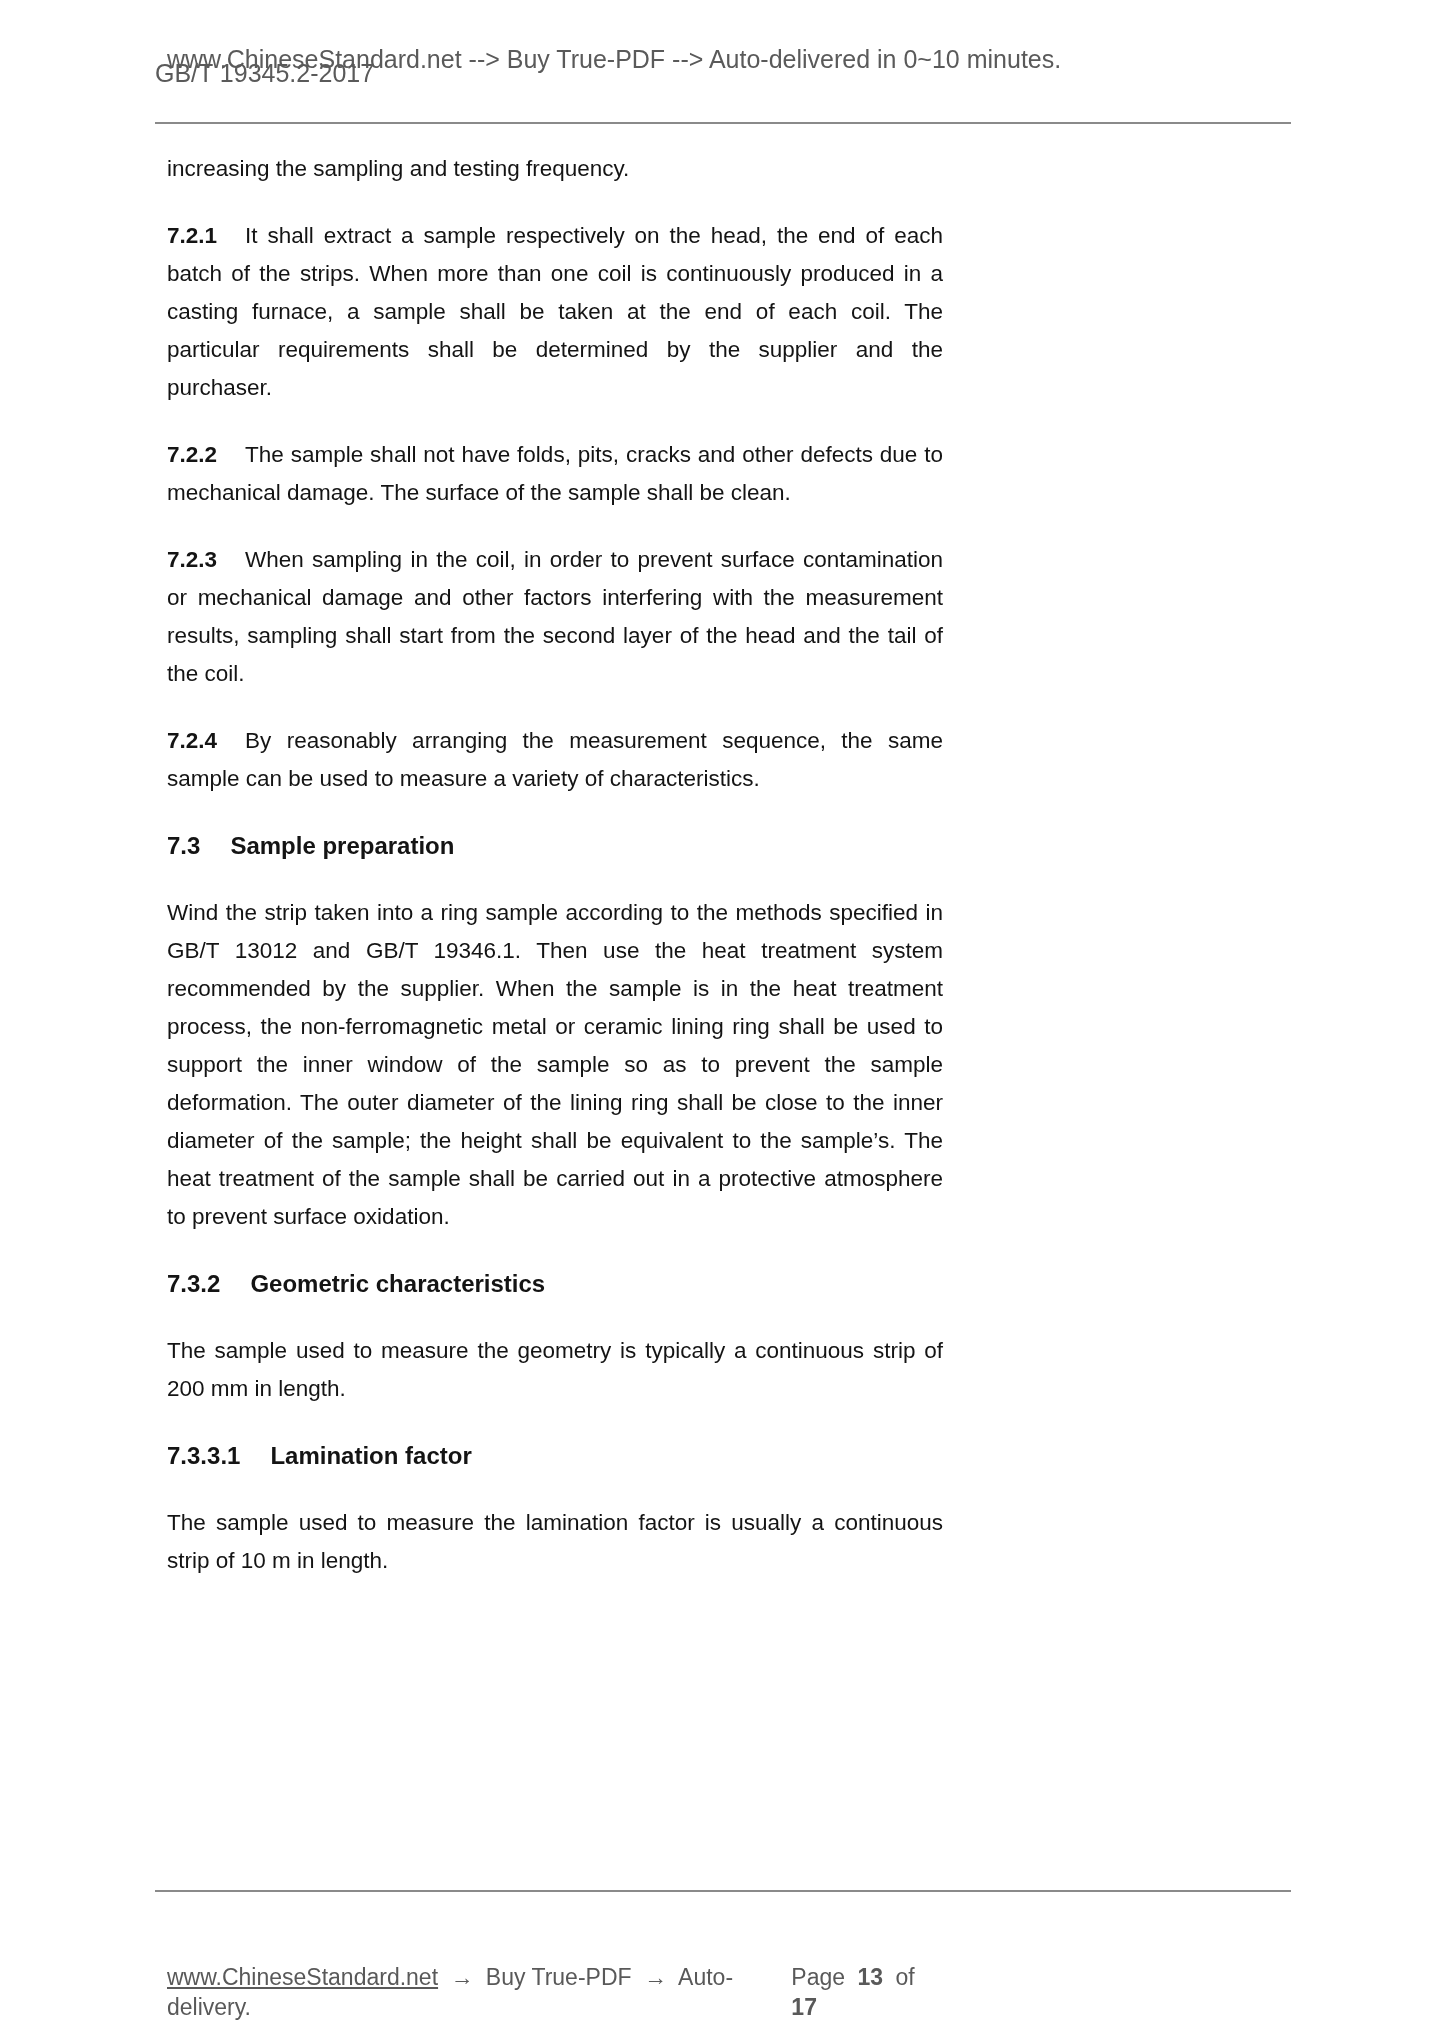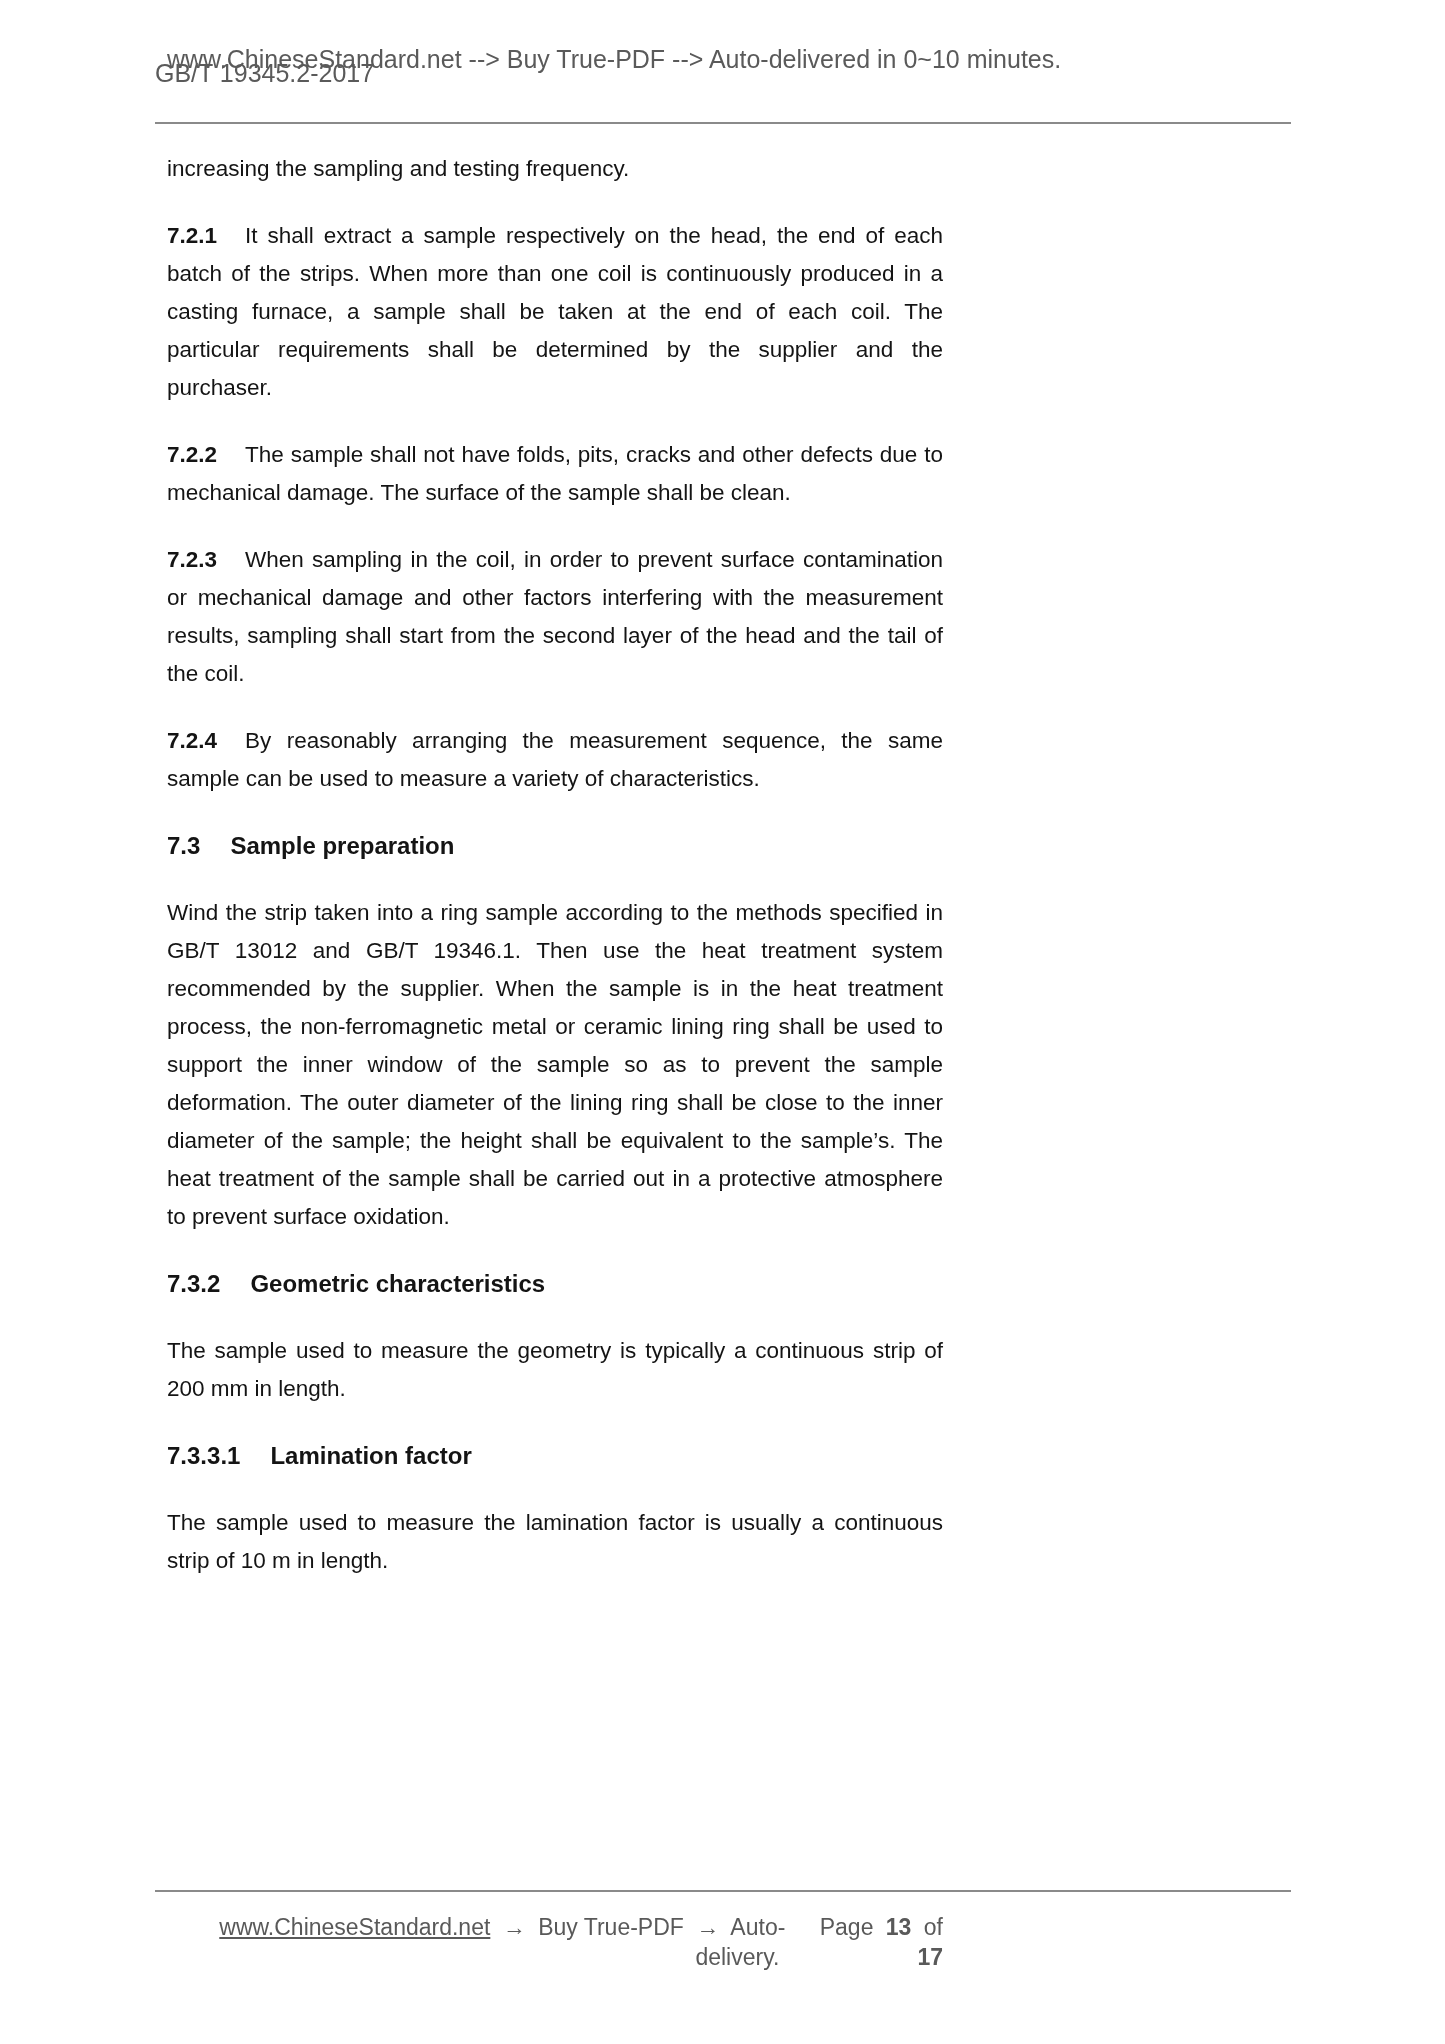--- a/index.html
+++ b/index.html
@@ -65,30 +65,29 @@
     font-size: 24px;
     font-weight: bold;
     line-height: 38px;
   }
   .hnum { margin-right: 30px; }
   .num  { font-weight: bold; margin-right: 28px; }
 
   
   .footer-bar {
     position: absolute;
-    top: 1912px;
+    top: 1962px;
     left: 167px;
     width: 776px;
     display: flex;
     justify-content: space-between;
     align-items: baseline;
     font-size: 23px;
     line-height: 30px;
     color: #595959;
-    text-align: right;
   }
   .footer-left span { margin-right: 6px; }
   .footer-link {
     text-decoration: underline;
     color: #595959;
     cursor: pointer;
   }
   .page-indicator span { margin-left: 6px; }
   .pg-num { font-weight: bold; }
 </style>

